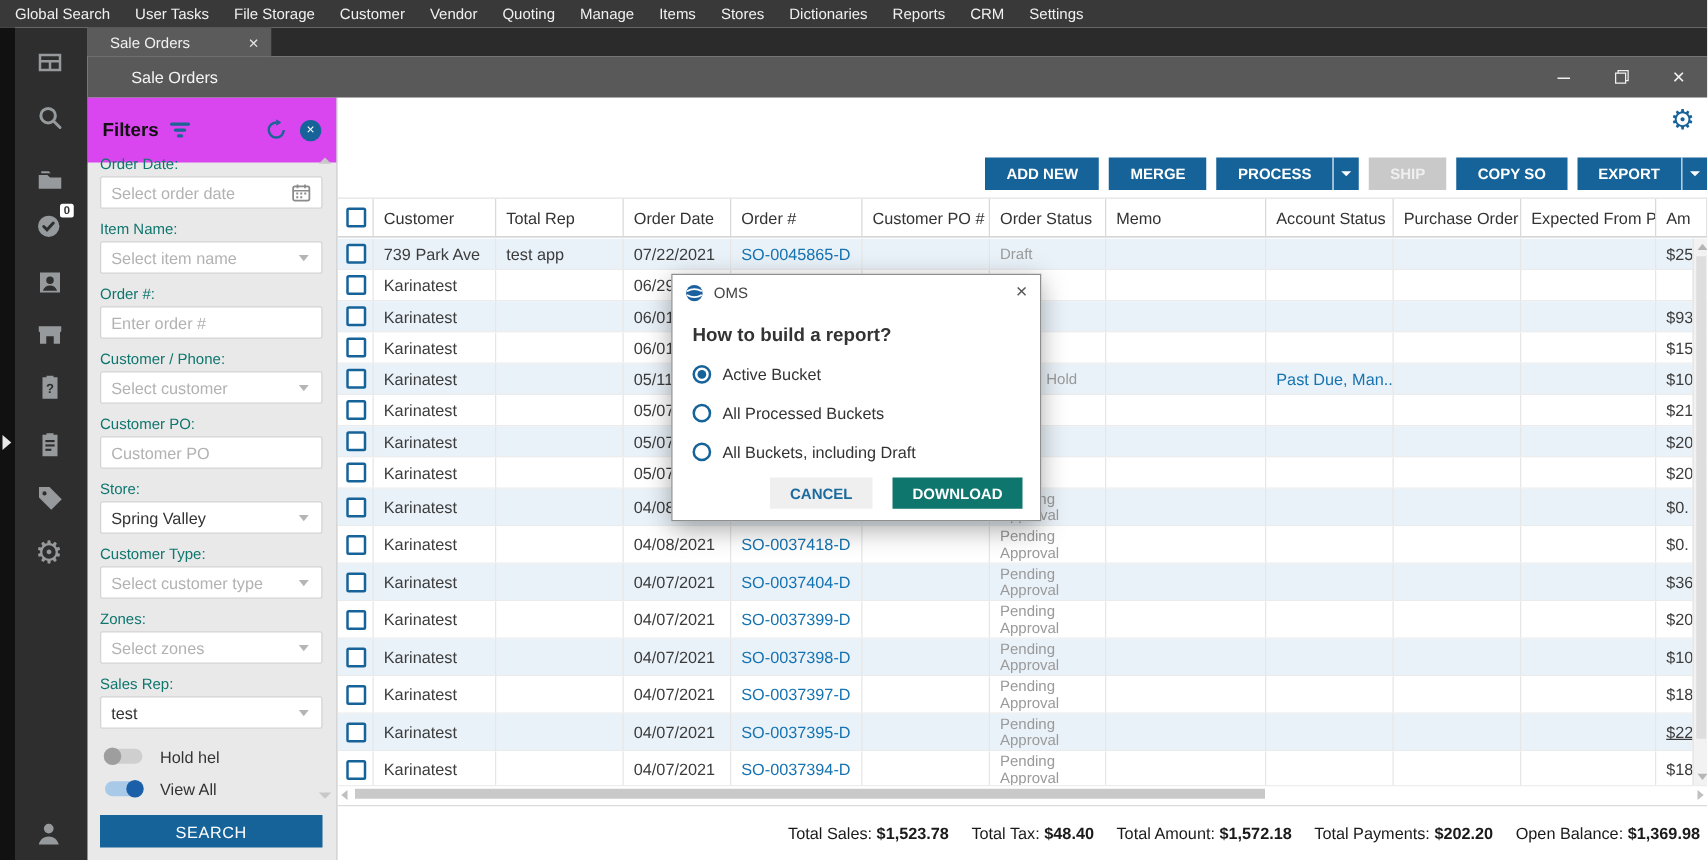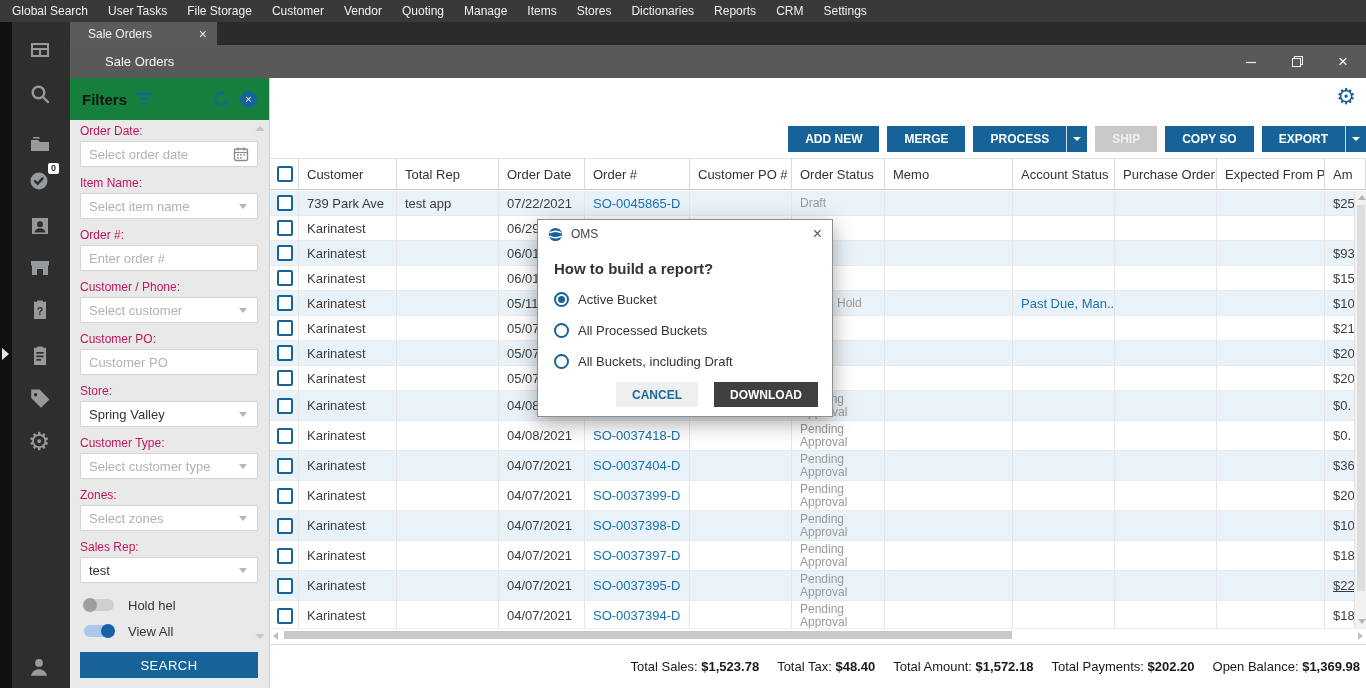--- a/index.html
+++ b/index.html
@@ -41,32 +41,32 @@
   .titlebar{position:absolute;left:70px;top:45px;width:1296px;height:33px;background:var(--titlebar-bg);
     display:flex;align-items:center;z-index:4}
   .win-title{color:#f5f5f5;font-size:13px;padding-left:35px}
   .win-controls{margin-left:auto;display:flex;height:100%}
   .win-btn{width:46px;height:100%;display:flex;align-items:center;justify-content:center;color:#f0f0f0;font-size:17px}
   .win-btn svg{display:block}
 
   
   .panel{position:absolute;left:70px;top:78px;width:200px;height:610px;background:var(--panel-bg);
     border-right:1px solid #cfcfcf;z-index:3}
-  .panel-header{position:absolute;left:0;top:0;width:100%;height:42px;background:#15803d;
+  .panel-header{position:absolute;left:0;top:0;width:100%;height:52px;background:#d946ef;
     display:flex;align-items:center;padding:0 12px 0 12px}
   .panel-title{font-size:15px;font-weight:bold;color:#111}
   .funnel{margin-left:8px;display:flex;align-items:center}
   .p-spacer{flex:1}
   .refresh{display:flex;align-items:center;margin-right:10px}
   .refresh svg{width:18px;height:18px}
   .clearx{width:17px;height:17px;border-radius:50%;background:var(--accent);color:#fff;font-size:11px;
     display:flex;align-items:center;justify-content:center;line-height:1}
   .panel-body{position:absolute;left:0;top:44px;width:100%;padding:2px 14px 0 10px}
   .field{margin-bottom:9px}
-  .field-label{font-size:12px;color:#be185d;margin-bottom:3px;line-height:14px}
+  .field-label{font-size:12px;color:#0f766e;margin-bottom:3px;line-height:14px}
   .input-wrap{position:relative}
   .input-wrap input{width:178px;height:26px;border:1px solid #d4d4d4;border-radius:2px;background:#fff;
     font-family:inherit;font-size:13px;color:#333;padding:0 24px 0 8px;outline:none}
   .input-wrap input::placeholder{color:#b2b2b2;opacity:1}
   .in-caret{position:absolute;right:8px;top:11px;width:0;height:0;
     border-left:4.5px solid transparent;border-right:4.5px solid transparent;border-top:5px solid #b5b5b5}
   .in-cal{position:absolute;right:6px;top:5px}
   .toggles{margin-top:4px}
   .toggle-row{display:flex;align-items:center;height:26px}
   .pill{width:30px;height:12px;border-radius:6px;background:#cfcfcf;position:relative;margin:0 14px 0 4px}
@@ -139,21 +139,21 @@
   .dlg-options{margin:14px 0 0 16px}
   .dlg-opt{display:flex;align-items:center;height:17px;margin-bottom:14px}
   .radio{width:15px;height:15px;border:2px solid var(--accent);border-radius:50%;background:#fff;
     display:flex;align-items:center;justify-content:center;flex:none}
   .radio .dot{width:7px;height:7px;border-radius:50%;background:var(--accent);display:none}
   .dlg-opt.selected .radio .dot{display:block}
   .dlg-opt-label{font-size:13px;color:#333;margin-left:9px;white-space:nowrap}
   .dlg-buttons{position:absolute;right:14px;bottom:9px;display:flex;gap:16px}
   .dlg-btn{height:25px;font-family:inherit;font-size:12px;font-weight:bold;border:none;padding:0 16px;cursor:default}
   .dlg-btn.cancel{background:#efefef;color:#1a6a9e}
-  .dlg-btn.download{background:#404040;color:#fff}
+  .dlg-btn.download{background:#0f766e;color:#fff}
 </style>
 </head>
 <body>
 
 <div class="app">
 
   <div class="menubar" id="menubar">
       <span class="menu-item">Global Search</span>
       <span class="menu-item">User Tasks</span>
       <span class="menu-item">File Storage</span>

